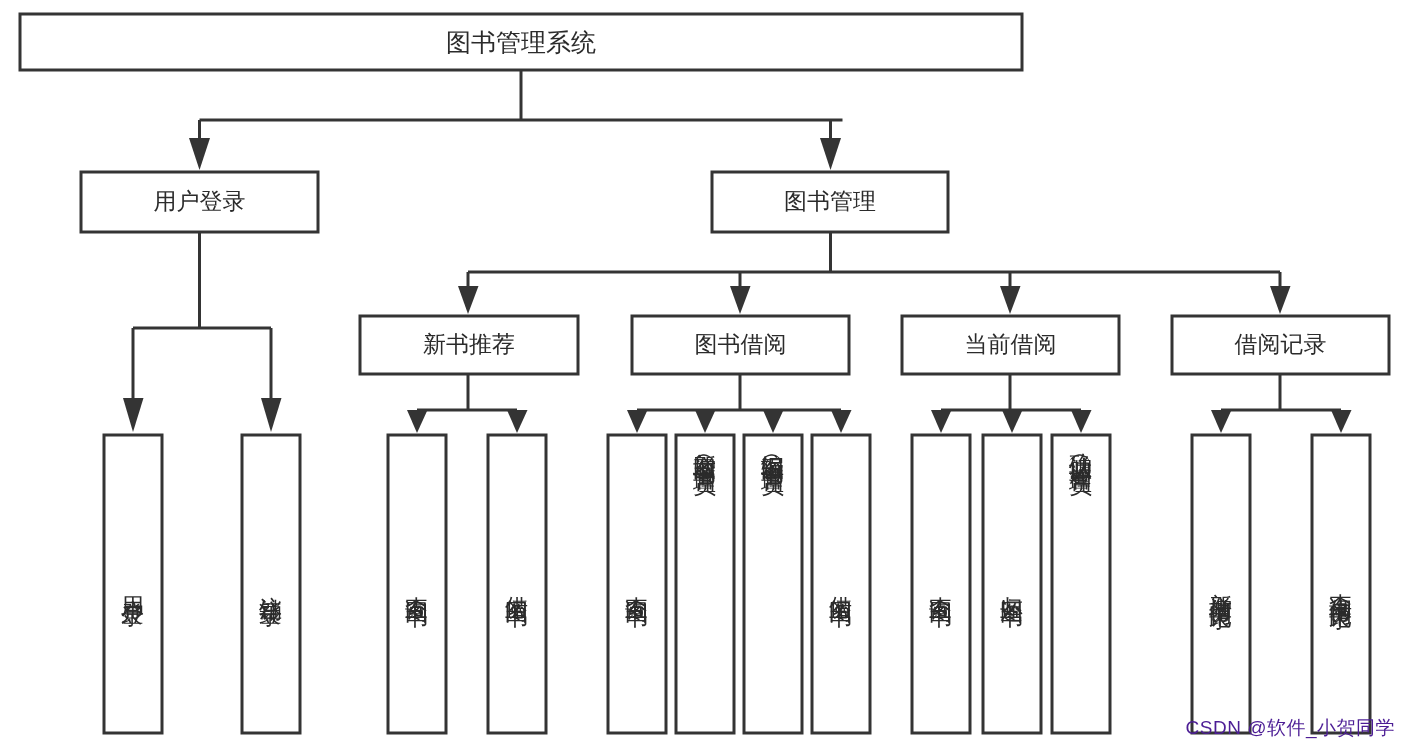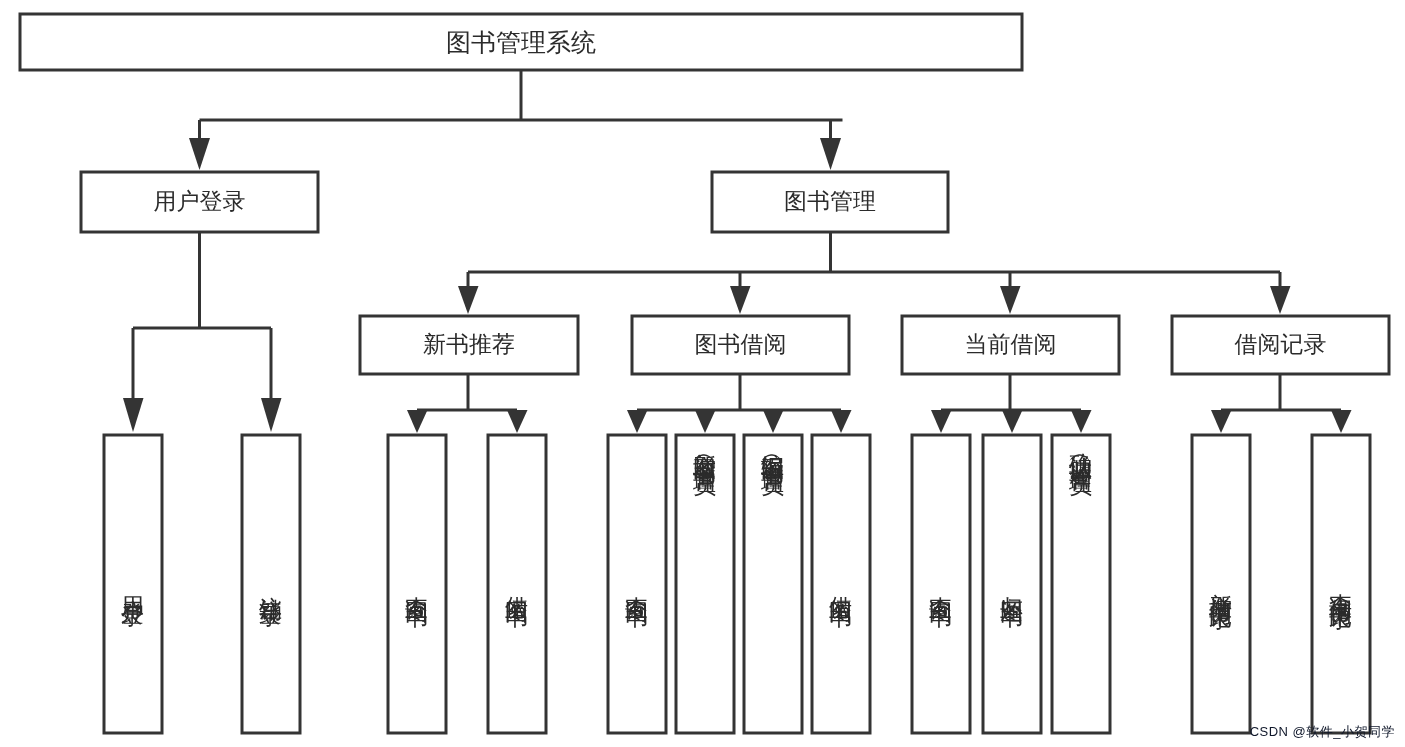--- a/index.html
+++ b/index.html
@@ -67,22 +67,22 @@
     line-height: 1.22;
     letter-spacing: 3px;
     color: #2b2b2b;
     white-space: nowrap;
   }
   .watermark {
     position: absolute;
     right: 10px;
     bottom: 6px;
     font-family: "Liberation Sans", "DejaVu Sans", sans-serif;
-    font-size: 13px;
-    color: #0f172a;
+    font-size: 19px;
+    color: #4c1d95;
     white-space: nowrap;
     letter-spacing: 0.5px;
   }
 </style>
 </head>
 <body>
 
 <div id="diagram-root">
 
   <svg class="diagram-canvas" viewBox="0 0 1405 747">

